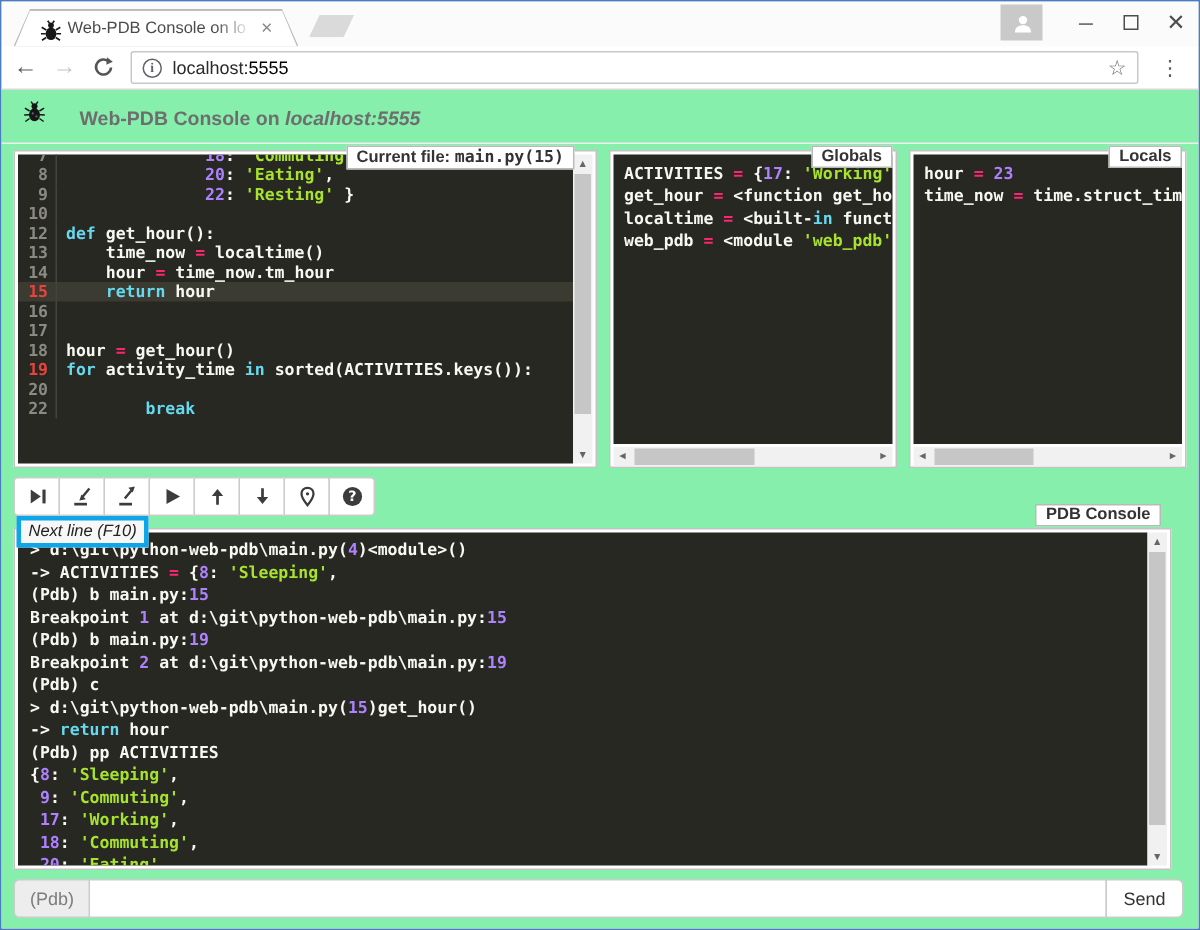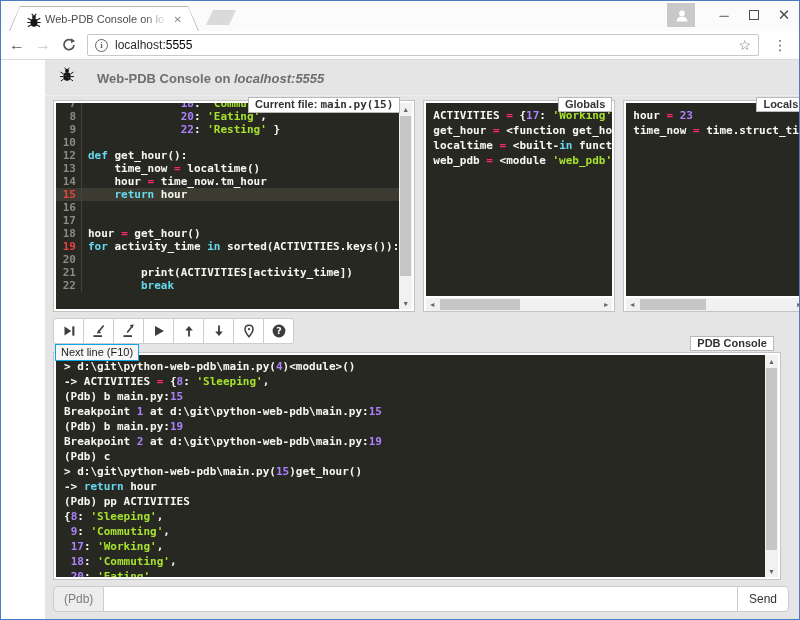--- a/index.html
+++ b/index.html
@@ -32,21 +32,21 @@
              display:flex; align-items:center; padding:0 7px; gap:7px; }
   .info-ic { width:13px; height:13px; border:1.2px solid #5f6368; border-radius:50%; color:#5f6368;
              font-size:9px; font-weight:bold; font-family:"Liberation Serif",serif;
              display:flex; align-items:center; justify-content:center; }
   .url { font-size:12px; color:#2b2b2b; flex:1; }
   .url .port { color:#000000; }
   .star { font-size:14px; color:#6f6f6f; }
   .menu-dots { font-size:14px; color:#5a5a5a; letter-spacing:0; padding:0 4px; }
 
   
-  .page { position:relative; height:559px; background:#e5e5e5;margin-left:44px; }
+  .page { position:relative; height:559px; background:#86efac; }
   .hdr { display:flex; align-items:center; gap:16px; padding:7px 12px 6px 14px; border-bottom:1px solid #efefef; }
   .hdr-title { font-size:13px; font-weight:bold; color:#6e6e6e; }
 
   .panels { display:flex; gap:8px; margin:4px 8px 0 8px; height:212px; }
   .panel { position:relative; border:1px solid #c3c3c3; background:#fff; padding:2px; }
   .panel-code { width:390px; }
   .panel-globals { width:192px; }
   .panel-locals { width:185px; }
   .paneltag { position:absolute; top:-4px; right:14px; z-index:4; background:#fff; border:1px solid #b9b9b9;
               padding:0 6px 1px 6px; font-size:11px; font-weight:bold; color:#333; white-space:nowrap; }
@@ -79,22 +79,22 @@
   .tline { white-space:pre; line-height:15px; }
 
   .dbg-toolbar { display:flex; margin:6px 8px 0 8px; }
   .dbtn { width:31px; height:26px; background:#fff; border:1px solid #ccc; margin-left:-1px;
           display:flex; align-items:center; justify-content:center; padding:0; }
   .dbtn:first-child { margin-left:0; border-radius:3px 0 0 3px; }
   .dbtn:last-child { border-radius:0 3px 3px 0; }
   .icn { width:16px; height:16px; display:block; }
   .icn svg { width:16px; height:16px; display:block; }
 
-  .tooltip { position:absolute; left:10px; top:284px; z-index:6; background:#f7f7f7; border:1px solid #0ea5e9;
-             font-size:11px; color:#222; padding:1px 5px 2px 5px; white-space:nowrap; }
+  .tooltip { position:absolute; left:10px; top:284px; z-index:6; background:#f7f7f7; border:3px solid #0ea5e9;
+             font-size:11px; color:#222; padding:1px 5px 2px 5px; white-space:nowrap;font-style:italic; }
 
   .panel-console { margin:8px 18px 0 8px; height:228px; }
   .console-wrap { display:flex; height:222px; }
   .console-lines { flex:1; overflow:hidden; padding:4px 8px; white-space:pre; }
   .panel-console .paneltag { top:-17px; right:6px; }
 
   .inputrow { display:flex; margin:6px 10px 0 8px; height:26px; }
   .addon { background:#ededed; border:1px solid #ccc; border-radius:4px 0 0 4px; color:#7c7c7c;
            font-size:12px; display:flex; align-items:center; padding:0 10px; }
   .cmdinput { flex:1; border:1px solid #ccc; border-left:none; font-size:12px; padding:0 8px; outline:none;
@@ -201,21 +201,20 @@
               <div class="crow"><span class="gut">10</span><span><span class="tk-p"></span></span></div>
               <div class="crow"><span class="gut">12</span><span><span class="tk-k">def</span><span class="tk-p"> get_hour():</span></span></div>
               <div class="crow"><span class="gut">13</span><span><span class="tk-p">    time_now </span><span class="tk-o">=</span><span class="tk-p"> localtime()</span></span></div>
               <div class="crow"><span class="gut">14</span><span><span class="tk-p">    hour </span><span class="tk-o">=</span><span class="tk-p"> time_now.tm_hour</span></span></div>
               <div class="crow cur"><span class="gut bp">15</span><span><span class="tk-p">    </span><span class="tk-k">return</span><span class="tk-p"> hour</span></span></div>
               <div class="crow"><span class="gut">16</span><span><span class="tk-p"></span></span></div>
               <div class="crow"><span class="gut">17</span><span><span class="tk-p"></span></span></div>
               <div class="crow"><span class="gut">18</span><span><span class="tk-p">hour </span><span class="tk-o">=</span><span class="tk-p"> get_hour()</span></span></div>
               <div class="crow"><span class="gut bp">19</span><span><span class="tk-k">for</span><span class="tk-p"> activity_time </span><span class="tk-k">in</span><span class="tk-p"> sorted(ACTIVITIES.keys()):</span></span></div>
               <div class="crow"><span class="gut">20</span></div>
-              <div class="crow"><span class="gut">21</span><span><span class="tk-p">        print(ACTIVITIES[activity_time])</span></span></div>
               <div class="crow"><span class="gut">22</span><span><span class="tk-p">        </span><span class="tk-k">break</span></span></div>
             </div>
           <div class="vscroll">
             <span class="arr up">▲</span>
             <div class="thumb" style="top:13px;height:160px"></div>
             <span class="arr dn">▼</span>
           </div>
         </div>
       </div>
 

